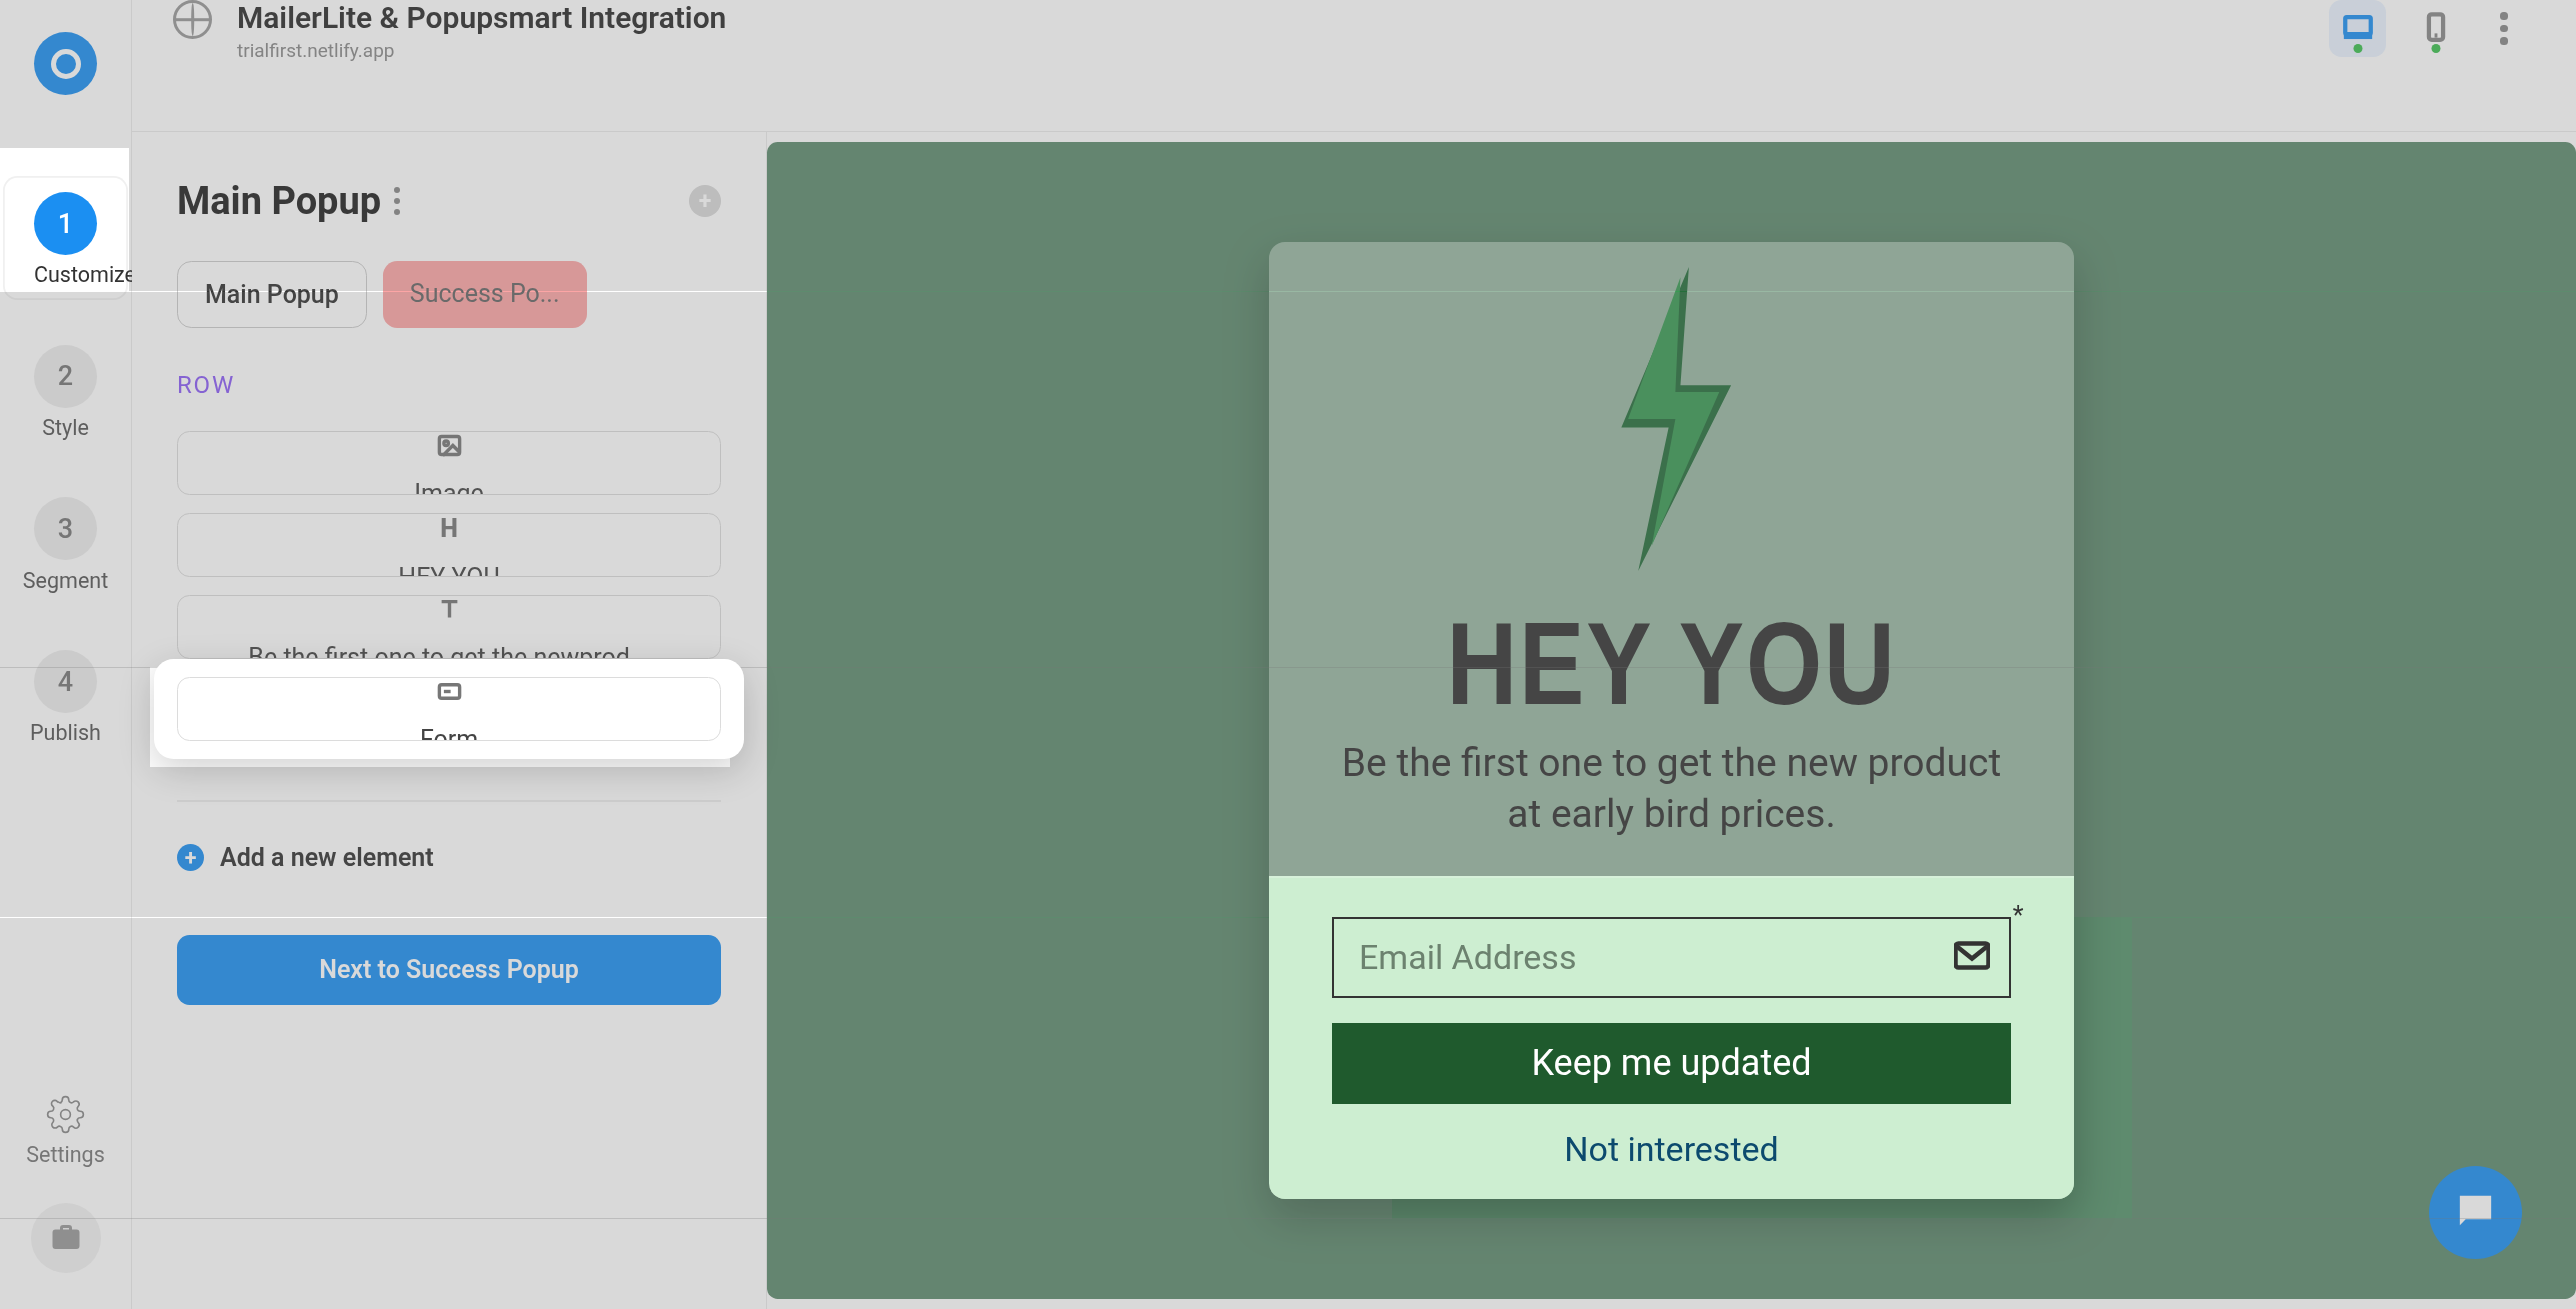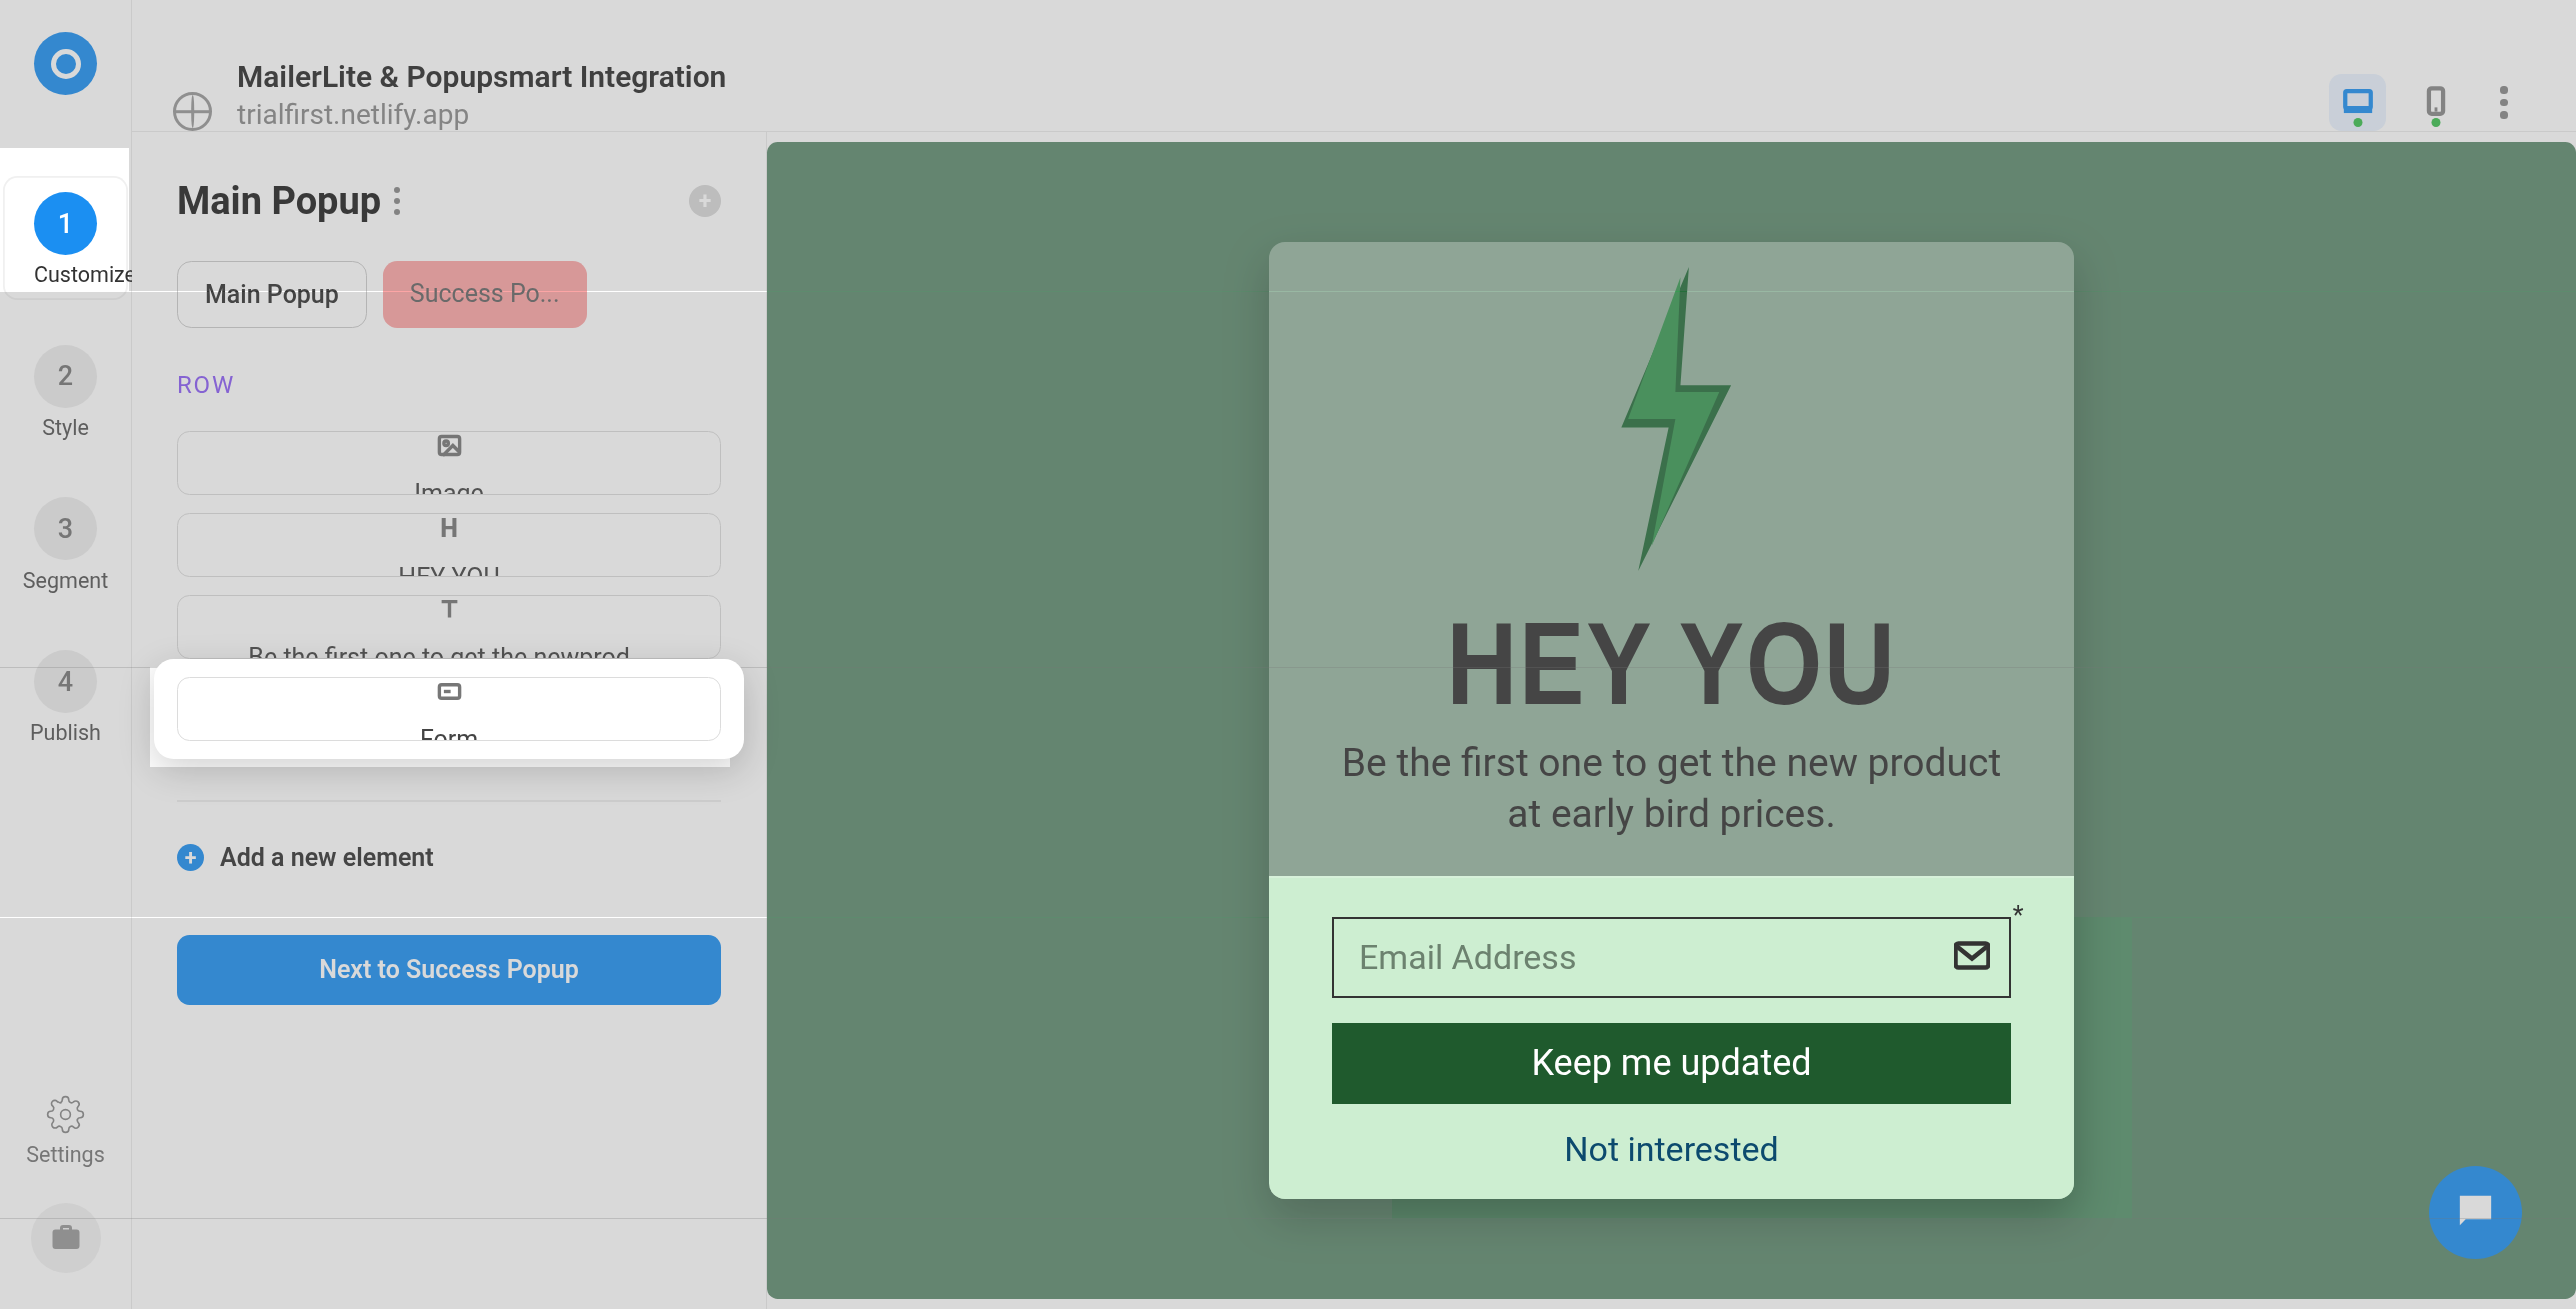--- a/index.html
+++ b/index.html
@@ -47,32 +47,32 @@
   .briefcase {
     width: 70px; height: 70px; border-radius: 50%; background: #f1f1f1;
     display: flex; align-items: center; justify-content: center;
   }
   .briefcase svg { width: 36px; height: 36px; fill: #999; }
 
   
   .topbar {
     position: absolute; left: 132px; right: 0; top: 0; height: 132px;
     background: #fff; border-bottom: 1.8px solid #eaeaea;
-    display: flex; align-items: flex-end; padding: 0 54px 0 41px;
+    display: flex; align-items: flex-start; padding: 0 54px 0 41px;
   }
   .globe {
     width: 39px; height: 39px; border: 3.6px solid #999; border-radius: 50%;
     position: relative; margin-right: 25px;
   }
   .globe::before, .globe::after { content: ""; position: absolute; background: #999; }
   .globe::before { left: 0; right: 0; top: 50%; height: 3.6px; transform: translateY(-50%); }
   .globe::after  { top: 0; bottom: 0; left: 50%; width: 3.6px; transform: translateX(-50%); border-radius: 50%; }
 
   .titles .title { font-size: 30px; font-weight: 600; color: #2b2b2b; }
-  .titles .subtitle { font-size: 28px; color: #8a8a8a; margin-top: 3.6px; }
+  .titles .subtitle { font-size: 19px; color: #8a8a8a; margin-top: 3.6px; }
 
   .top-actions { margin-left: auto; display: flex; align-items: center; gap: 21.5px; }
   .device-btn {
     width: 57px; height: 57px; border-radius: 12.5px;
     display: flex; flex-direction: column; align-items: center; justify-content: center;
     position: relative;
   }
   .device-btn.active { background: #e9f2fe; }
   .device-btn svg { width: 34px; height: 34px; stroke: #1b8ff2; fill: none; stroke-width: 3; }
   .device-btn:not(.active) svg { stroke: #888; }

